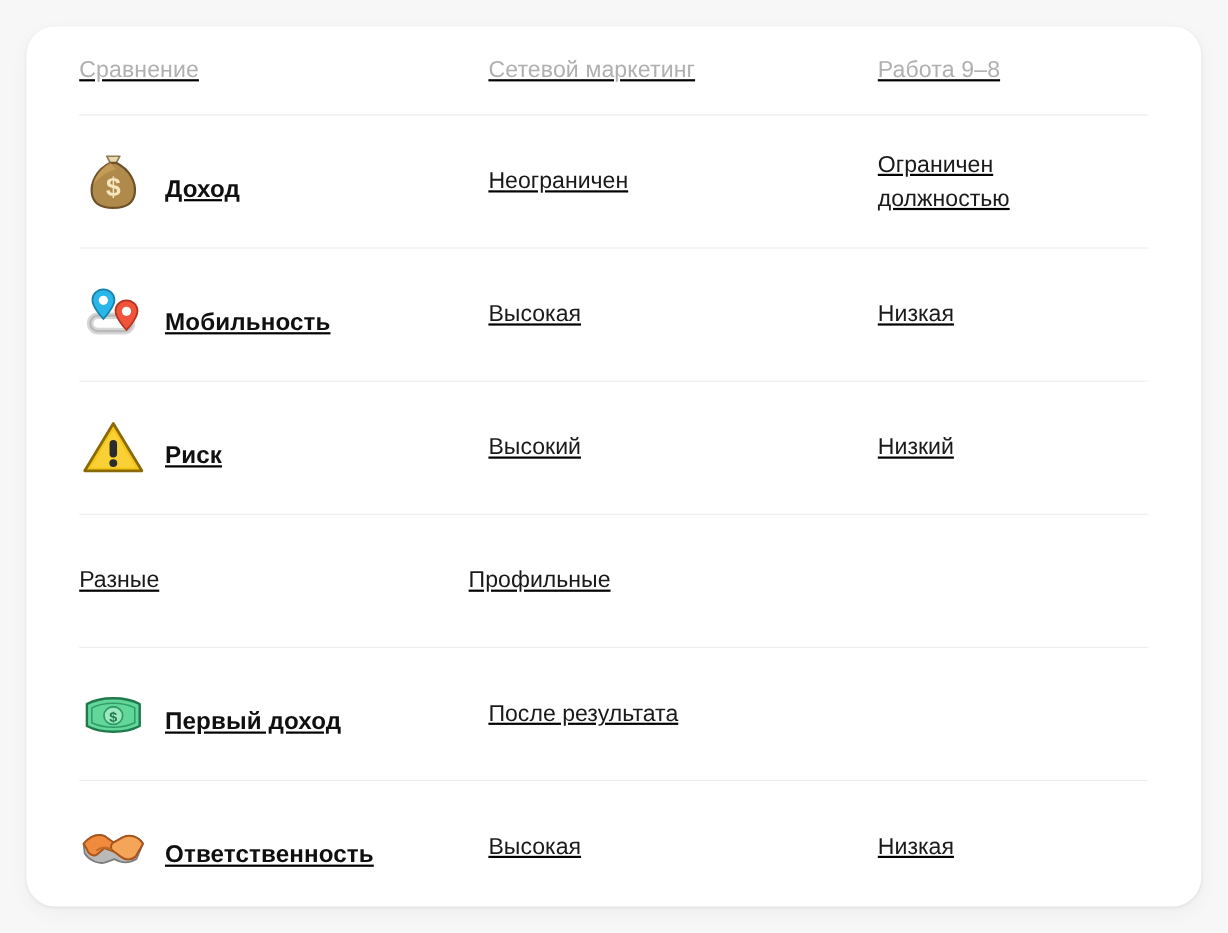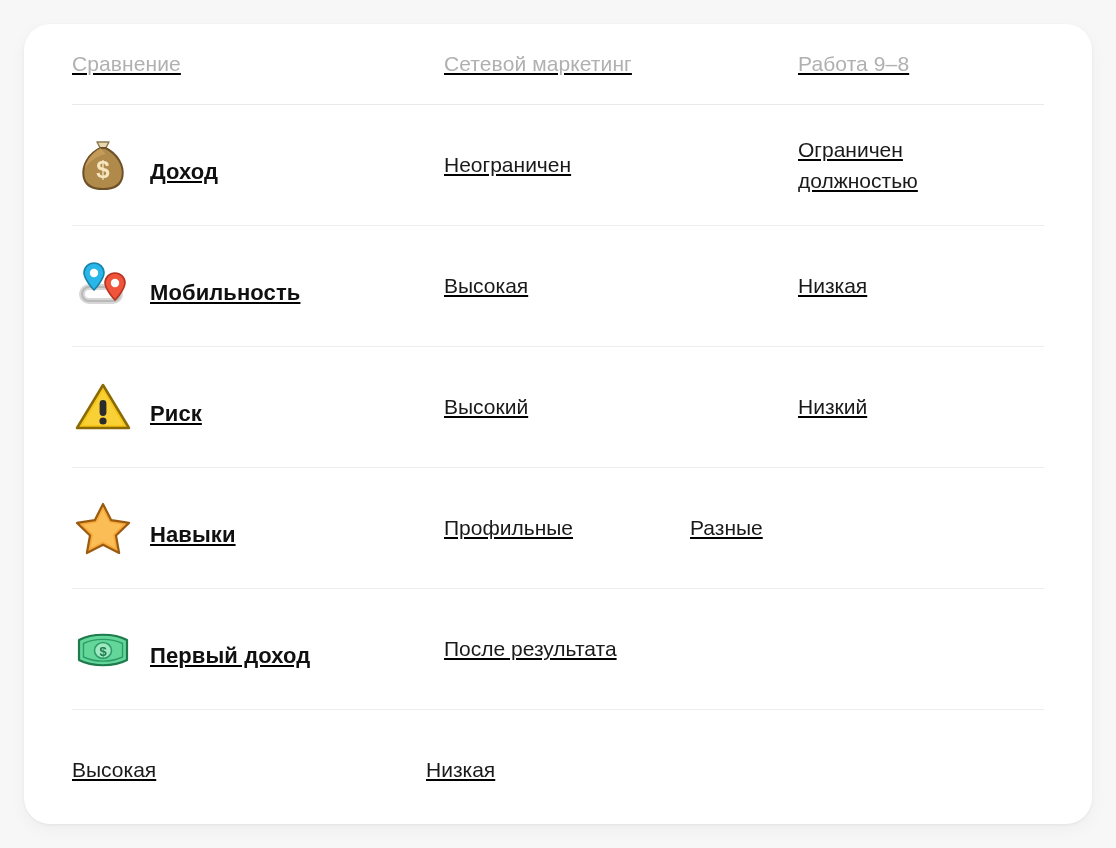--- a/index.html
+++ b/index.html
@@ -150,48 +150,50 @@
               <circle cx="29" cy="43" r="3.6" fill="#2c2c2c"></circle>
             </svg>
           </span>
           <span class="label-text">Риск</span>
         </div>
         <div class="value col-2">Высокий</div>
         <div class="value col-3">Низкий</div>
       </div>
 
       <div class="row">
-        <div class="label-cell col-1">
-          <span class="icon">
-            <svg width="58" height="58" viewBox="0 0 58 58">
-              <path d="M29 5 L37.2 21.2 L55 23.9 L42 36.5 L45.1 54 L29 45.7 L12.9 54 L16 36.5 L3 23.9 L20.8 21.2 z" fill="#f7a93b" stroke="#9a5b10" stroke-width="2.2" stroke-linejoin="round"></path>
-              <path d="M29 11 L35.3 23.6 L49 25.7 L39 35.4 L41.4 49 L29 42.5 L16.6 49 L19 35.4 L9 25.7 L22.7 23.6 z" fill="#fcc560" opacity="0.75"></path>
-            </svg>
-          </span>
-          <span class="label-text">Навыки</span>
-        </div>
+        <div class="value col-2">Разные</div>
         <div class="value col-3">Профильные</div>
-        <div class="value col-2">Разные</div>
       </div>
 
       <div class="row">
         <div class="label-cell col-1">
           <span class="icon">
             <svg width="58" height="58" viewBox="0 0 58 58">
               <path d="M5 20 C18 13 40 13 53 20 L53 40 C40 47 18 47 5 40 z" fill="#63d79a" stroke="#1f7a4d" stroke-width="2.2" stroke-linejoin="round"></path>
               <path d="M9.5 23.5 C21 18 37 18 48.5 23.5 L48.5 37 C37 42.5 21 42.5 9.5 37 z" fill="none" stroke="#2f9c68" stroke-width="1.4"></path>
               <ellipse cx="29" cy="30.5" rx="8.5" ry="8" fill="#9fe9c1" stroke="#2f9c68" stroke-width="1.6"></ellipse>
               <text x="29" y="36" font-family="'Liberation Sans',sans-serif" font-size="13" font-weight="bold" fill="#1f7a4d" text-anchor="middle">$</text>
             </svg>
           </span>
           <span class="label-text">Первый доход</span>
         </div>
         <div class="value col-2">После результата</div>
       </div>
 
       <div class="row">
+        <div class="label-cell col-1">
+          <span class="icon">
+            <svg width="58" height="58" viewBox="0 0 58 58">
+              <path d="M2 26 C8 19 15 17 21 19 L29 25 L38 20 C45 17 52 20 56 26 L50 40 C44 44 36 44 30 40 L22 43 C15 45 7 41 3 35 z" fill="#b9b9b9" stroke="#7d7d7d" stroke-width="1.6" stroke-linejoin="round"></path>
+              <path d="M2 26 C8 19 15 17 21 19 L31 26 C34 28 33 32 29 33 L21 30 L14 36 C10 38 6 35 5 31 z" fill="#f08a3c" stroke="#a8541a" stroke-width="1.8" stroke-linejoin="round"></path>
+              <path d="M29 25 L38 20 C45 17 52 20 56 26 L49 38 C45 41 40 41 36 38 L28 32 C26 30 27 26 29 25 z" fill="#f5a55a" stroke="#a8541a" stroke-width="1.8" stroke-linejoin="round"></path>
+              <path d="M14 32 C18 29 23 29 27 31" fill="none" stroke="#c46a22" stroke-width="1.6" stroke-linecap="round"></path>
+            </svg>
+          </span>
+          <span class="label-text">Ответственность</span>
+        </div>
         <div class="value col-2">Высокая</div>
         <div class="value col-3">Низкая</div>
       </div>
 
     </div>
   </div>
 </div>
 
 </body></html>

